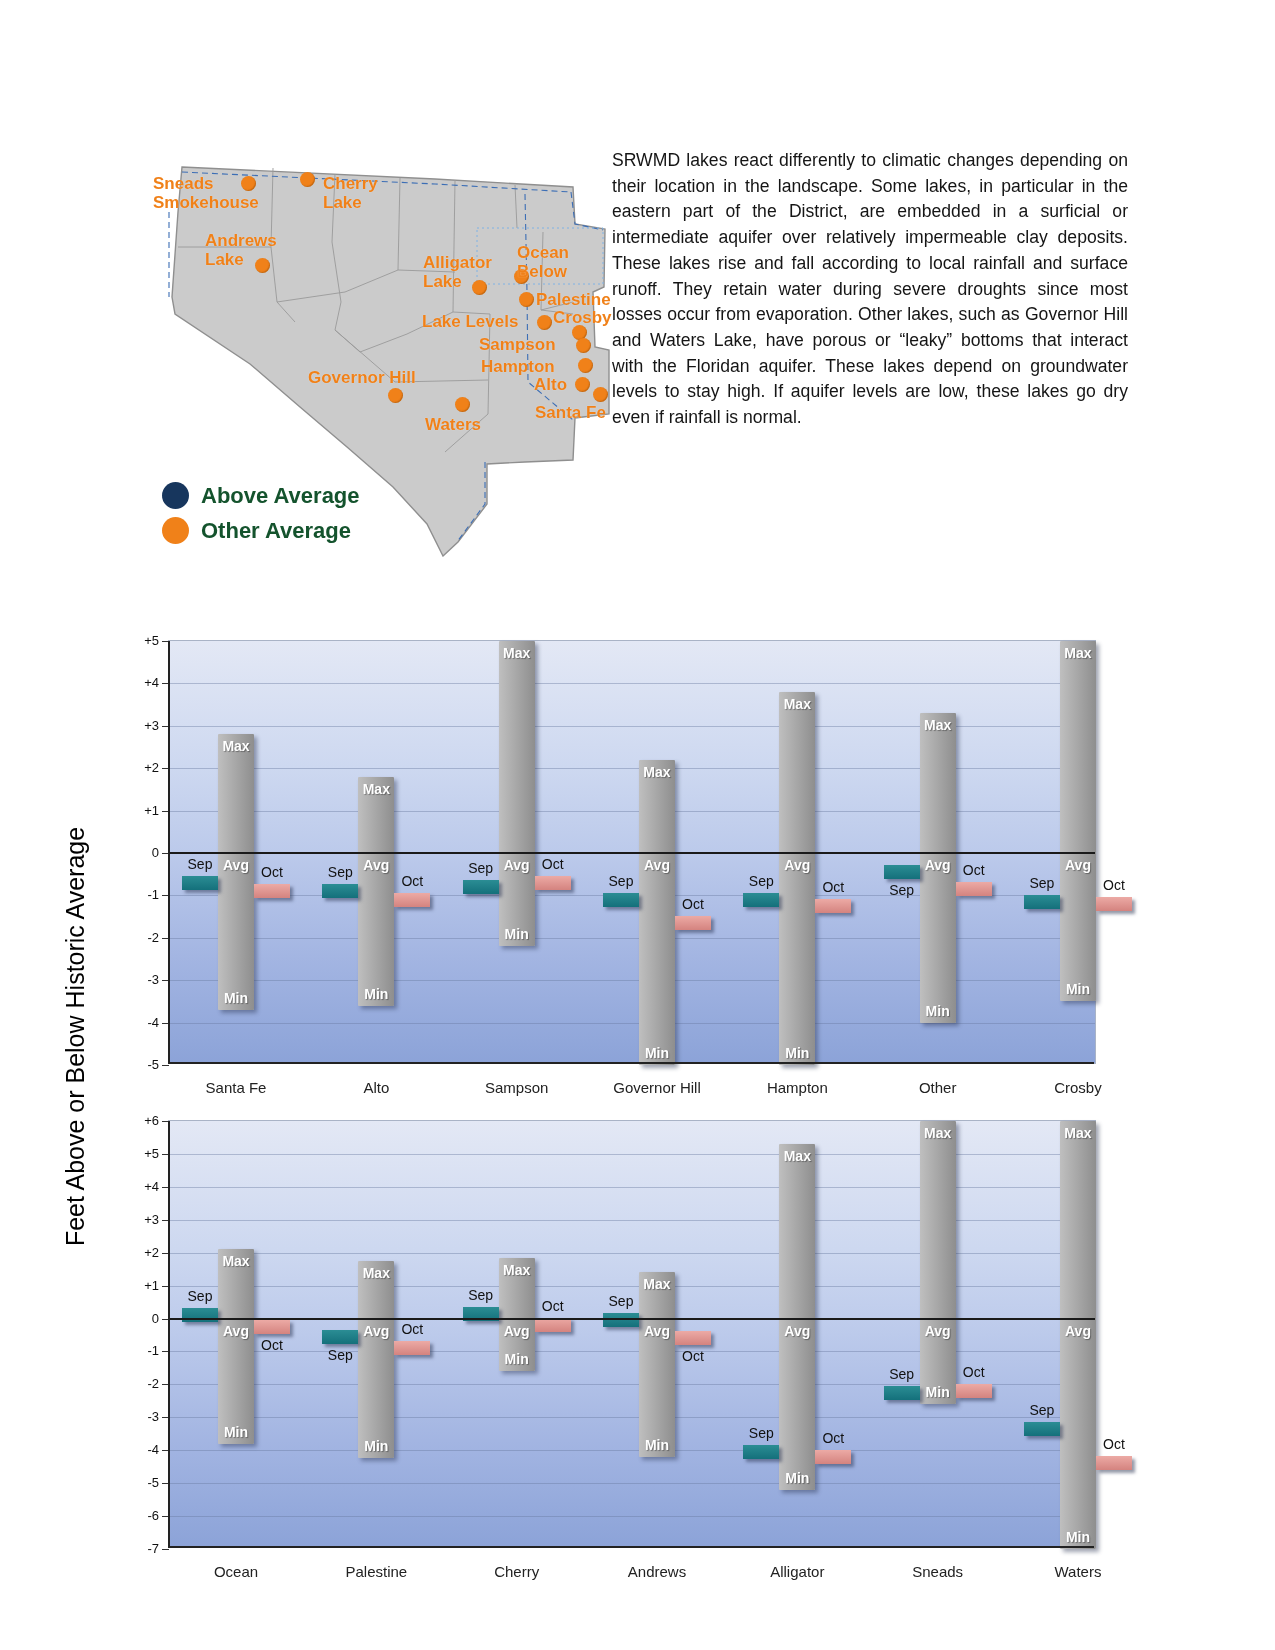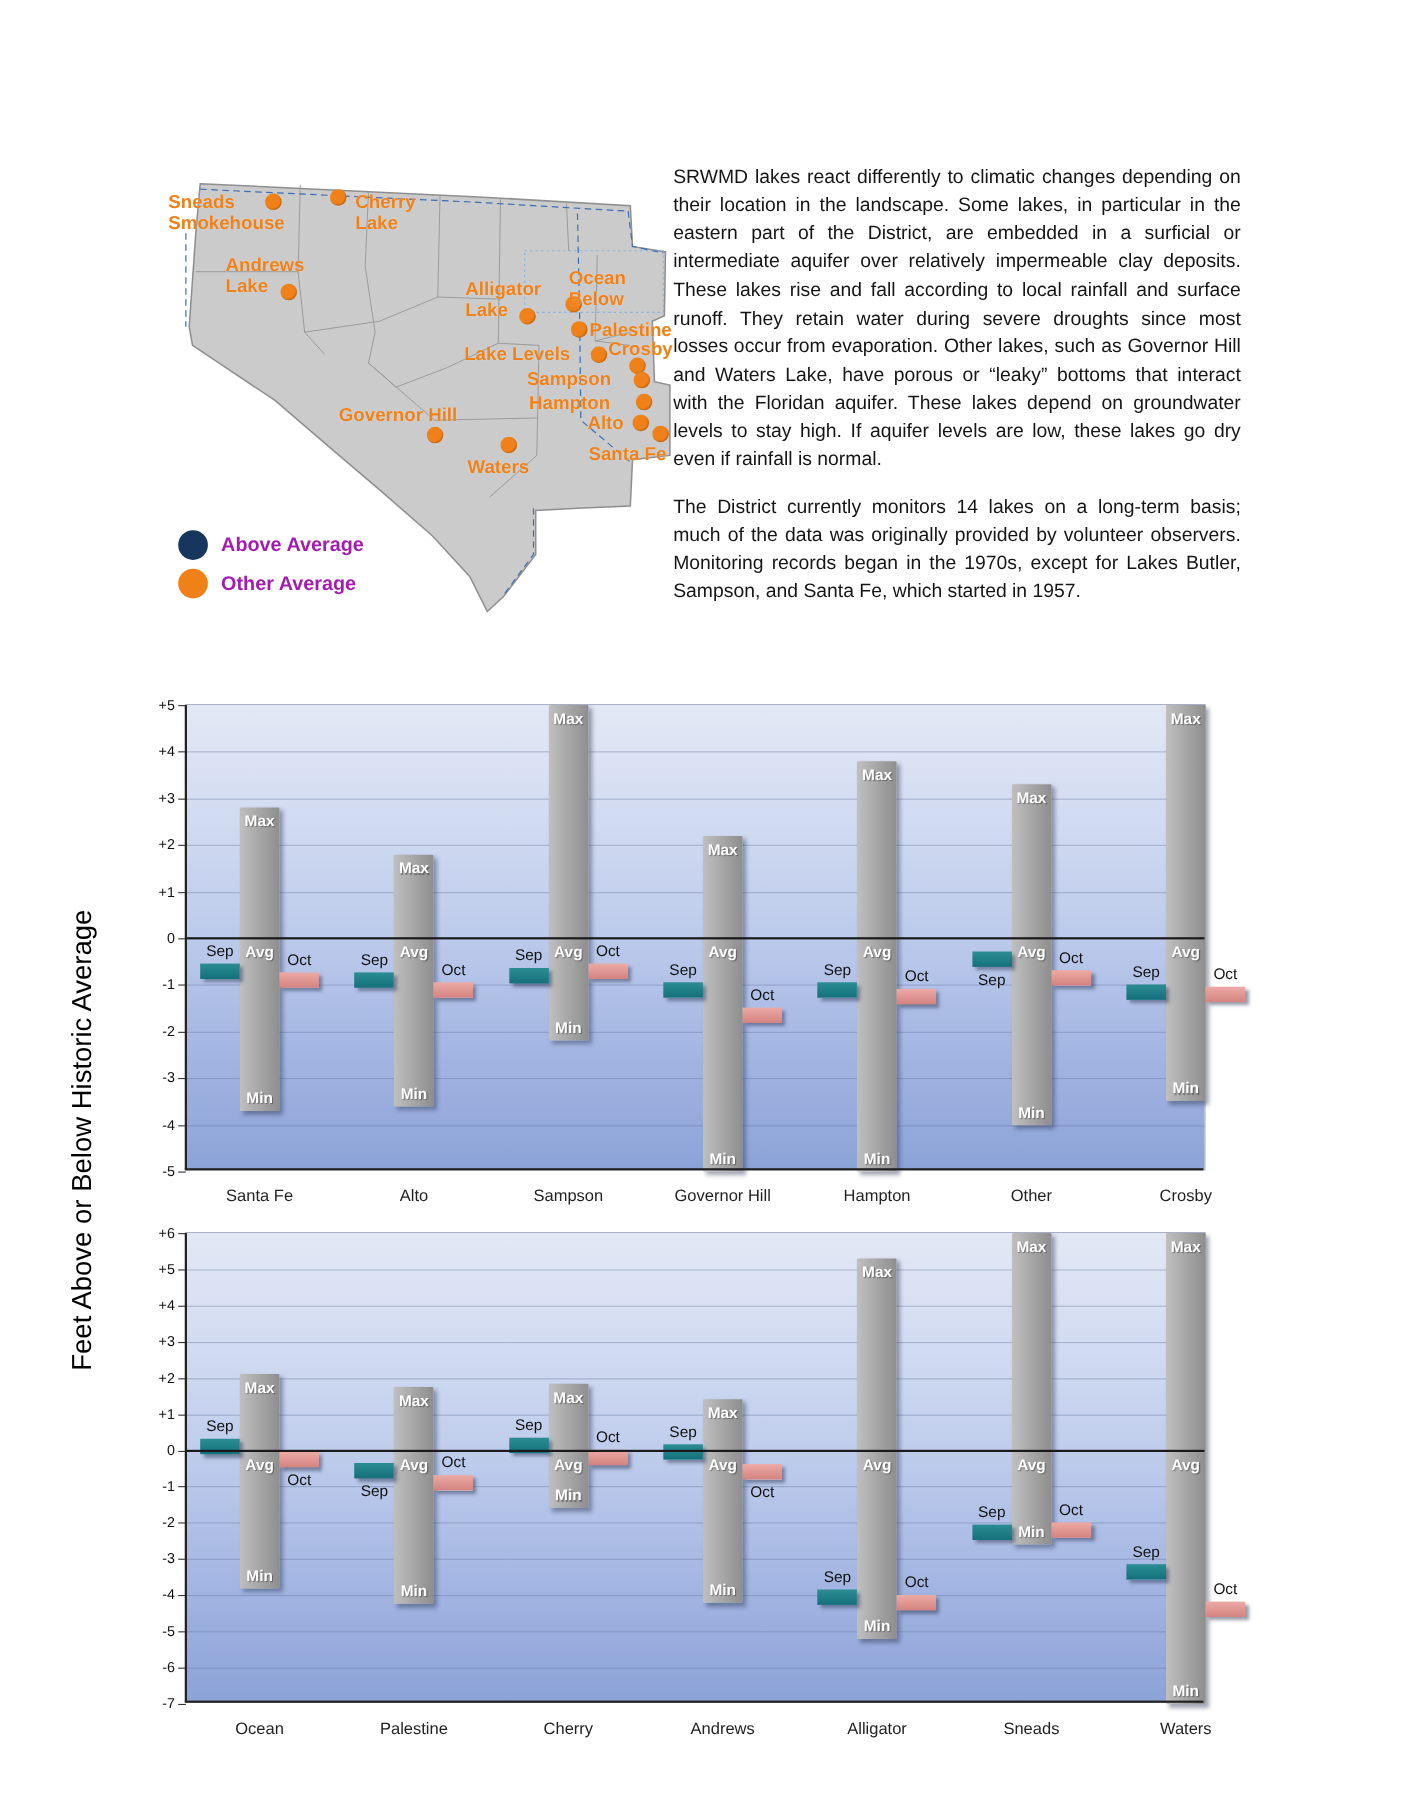--- a/index.html
+++ b/index.html
@@ -12,21 +12,21 @@
 
   
   #map{position:absolute;left:145px;top:152px;width:468px;height:405px;}
   #map svg{position:absolute;left:0;top:0;}
   .lake-label{position:absolute;font-size:17px;font-weight:bold;color:#F08119;
               line-height:19px;white-space:nowrap;text-shadow:0 0 1px rgba(255,255,255,.6);}
   .lake-dot{position:absolute;width:15px;height:15px;border-radius:50%;background:#F08119;
             box-shadow:inset -1px -1px 1px rgba(120,60,0,.35);}
   .legend-row{position:absolute;display:flex;align-items:center;gap:12px;}
   .legend-dot{width:27px;height:27px;border-radius:50%;}
-  .legend-text{font-size:18px;font-weight:bold;color:#a21caf;}
+  .legend-text{font-size:22px;font-weight:bold;color:#14532d;}
 
   
   .para{position:absolute;left:612px;width:516px;font-size:17.6px;line-height:25.7px;
         text-align:justify;color:#151515;}
 
   
   #ylabel{position:absolute;left:-225px;top:1022px;width:600px;text-align:center;
           font-size:25px;color:#000;transform:rotate(-90deg);}
 
   
@@ -156,21 +156,20 @@
       <div class="legend-dot" id="legend-dot-0" style="background: rgb(23, 54, 93);"></div>
       <div class="legend-text">Above Average</div>
     </div>
     <div class="legend-row" style="left:17px;top:365px;">
       <div class="legend-dot" id="legend-dot-1" style="background: rgb(240, 129, 25);"></div>
       <div class="legend-text">Other Average</div>
     </div>
   </div>
 
   <div class="para" style="top:148px;">SRWMD lakes react differently to climatic changes depending on their location in the landscape.  Some lakes, in particular in the eastern part of the District, are embedded in a surficial or intermediate aquifer over relatively impermeable clay deposits. These lakes rise and fall according to local rainfall and surface runoff.  They retain water during severe droughts since most losses occur from evaporation. Other lakes, such as Governor Hill and Waters Lake, have porous or “leaky” bottoms that interact with the Floridan aquifer. These lakes depend on groundwater levels to stay high. If aquifer levels are low, these lakes go dry even if rainfall is normal.</div>
-  <div class="para" style="top:448px;">The District currently monitors 14 lakes on a long-term basis; much of the data was originally provided by volunteer observers. Monitoring records began in the 1970s, except for Lakes Butler, Sampson, and Santa Fe, which started in 1957.</div>
 
   <div id="ylabel">Feet Above or Below Historic Average</div>
 
   <div class="chart" id="chart-0" style="top:640px;height:424px;">
     <div class="plot">
         <div class="tickmark" style="top: 0px;"></div>
         <div class="ytick" style="top: -8px;">+5</div>
         <div class="gridline" style="top: 42.4px;"></div>
         <div class="tickmark" style="top: 42.4px;"></div>
         <div class="ytick" style="top: 34.4px;">+4</div>

